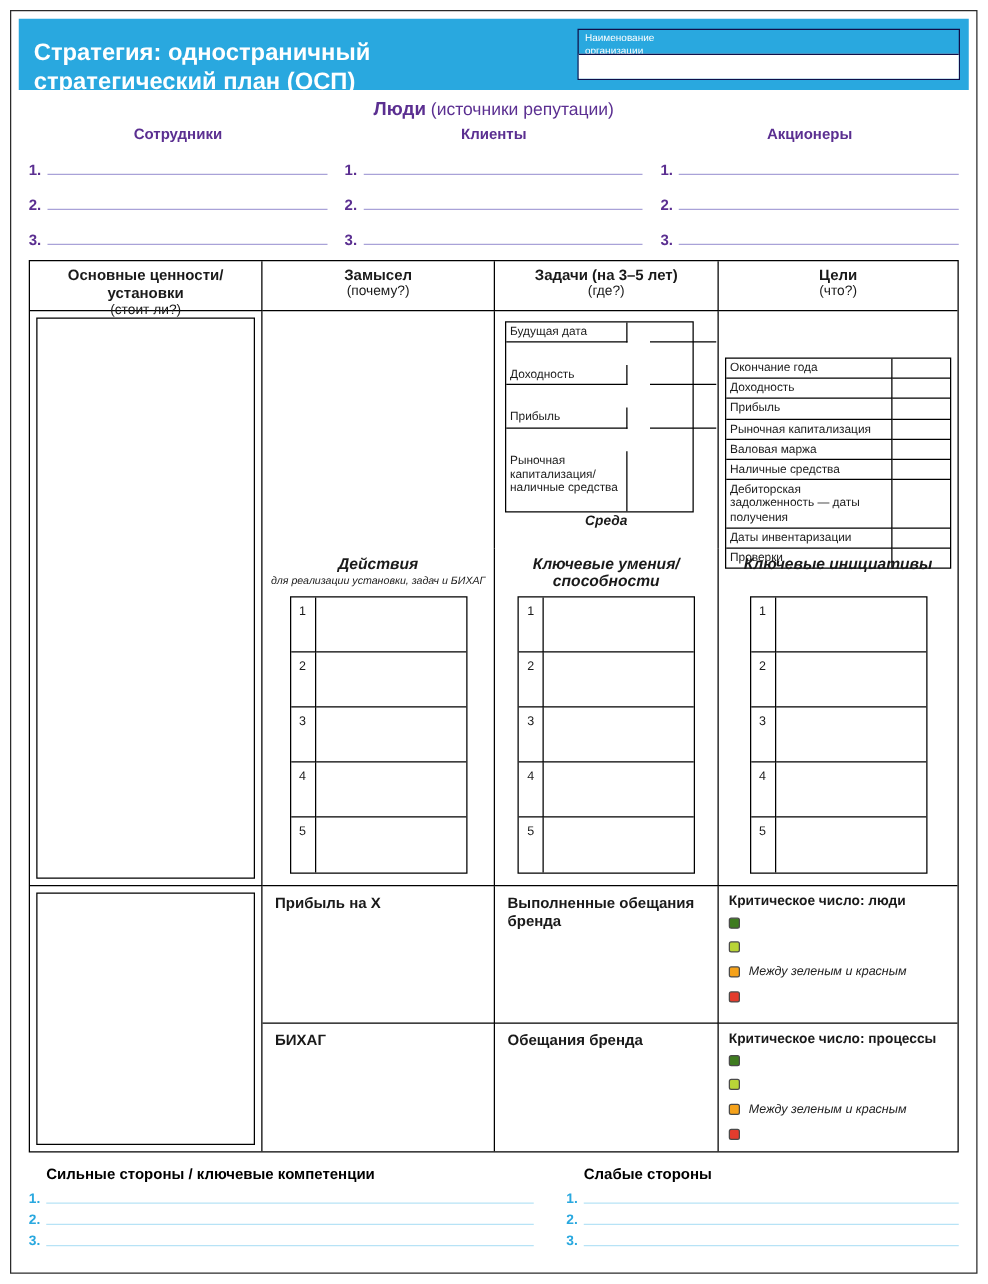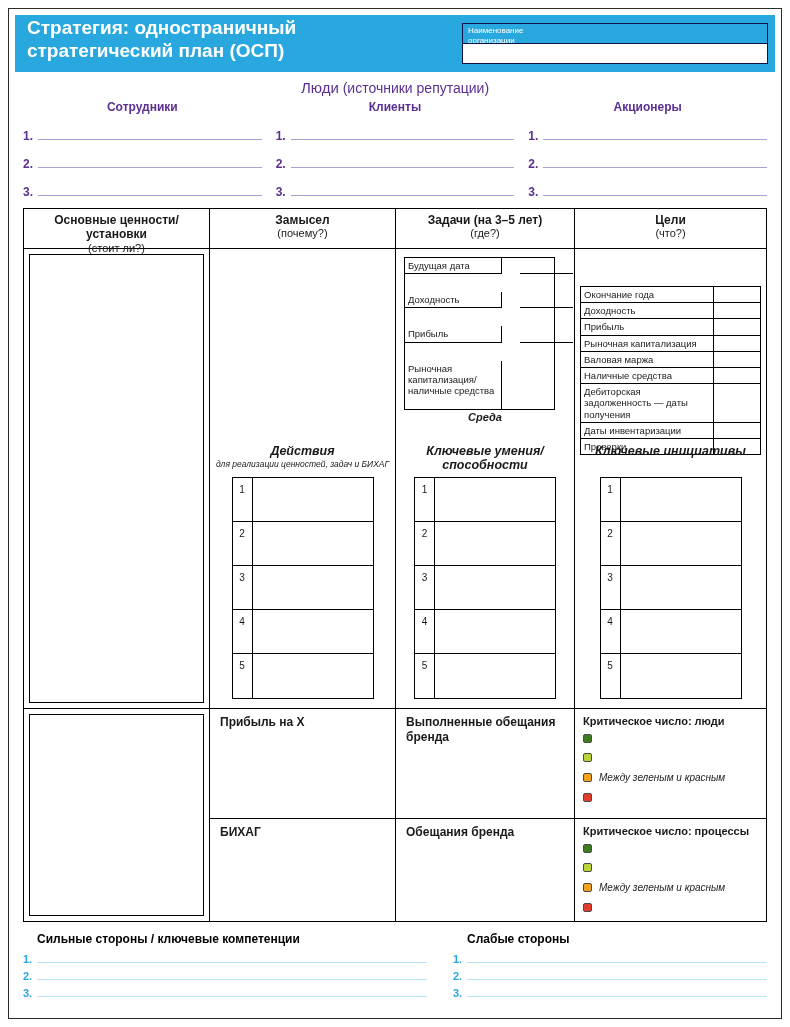--- a/index.html
+++ b/index.html
@@ -14,38 +14,38 @@
     padding: 6px;
     background: #fff;
   }
 
   
   .header-bar {
     position: relative;
     height: 57px;
     background: #29a8df;
     color: #fff;
-    padding: 2px 12px;
+    padding: 17px 12px;
   }
   .header-title { font-weight: bold; font-size: 19px; line-height: 1.2; max-width: 400px; }
   .org-box {
     position: absolute; right: 7px; top: 8px;
     width: 306px; height: 41px;
     border: 1px solid #10104a;
   }
   .org-label { font-size: 8px; line-height: 1.2; padding: 2px 5px 0; color: #fff; }
   .org-input {
     position: absolute; left: 0; right: 0; bottom: 0; height: 20px;
     background: #fff; border-top: 1px solid #10104a;
   }
 
   
   .people { margin: 7px 8px 0; }
   .people-title { text-align: center; color: #5b2f91; font-size: 14px; margin-bottom: 4px; }
-  .pt-main { font-weight: normal; font-size: 15px; }
+  .pt-main { font-weight: bold; font-size: 15px; }
   .people-grid { display: grid; grid-template-columns: 1fr 1fr 1fr; column-gap: 14px; }
   .pgroup-title { text-align: center; color: #5b2f91; font-weight: bold; font-size: 12px; }
   .fill-row { display: flex; align-items: flex-end; height: 28px; }
   .fr-num { color: #5b2f91; font-weight: bold; font-size: 12px; line-height: 1; }
   .fr-line { flex: 1; margin: 0 0 2px 5px; border-bottom: 1px solid #a9a2d8; }
 
   
   .mt {
     margin: 10px 8px 0;
     display: grid;
@@ -239,21 +239,21 @@
         <div class="m-label">Даты инвентаризации</div>
           <div class="m-val"></div>
         <div class="m-label nb">Проверки</div>
           <div class="m-val nb"></div>
       </div>
     </div>
 
     <div class="cell br bb b2">
       <div class="nt-head">
         <div class="nt-title">Действия</div>
-        <div class="nt-sub">для реализации ценностей, задач и БИХАГ</div>
+        <div class="nt-sub">для реализации установки, задач и БИХАГ</div>
       </div>
       <div class="num-table">
         <div class="n-num">1</div>
           <div class="n-blank"></div>
         <div class="n-num">2</div>
           <div class="n-blank"></div>
         <div class="n-num">3</div>
           <div class="n-blank"></div>
         <div class="n-num">4</div>
           <div class="n-blank"></div>

